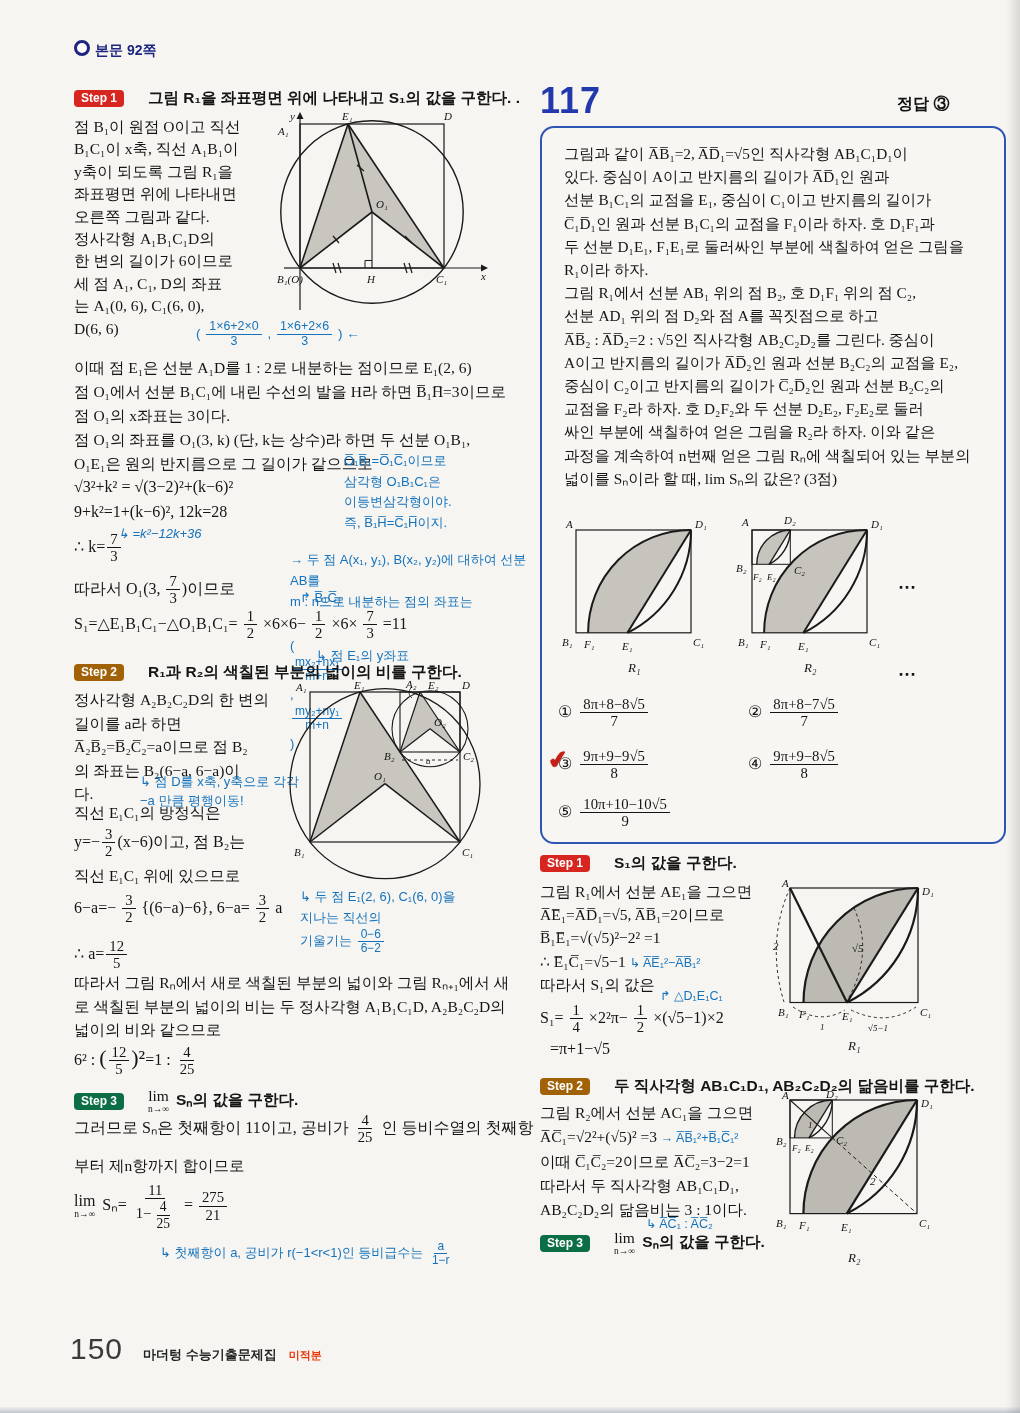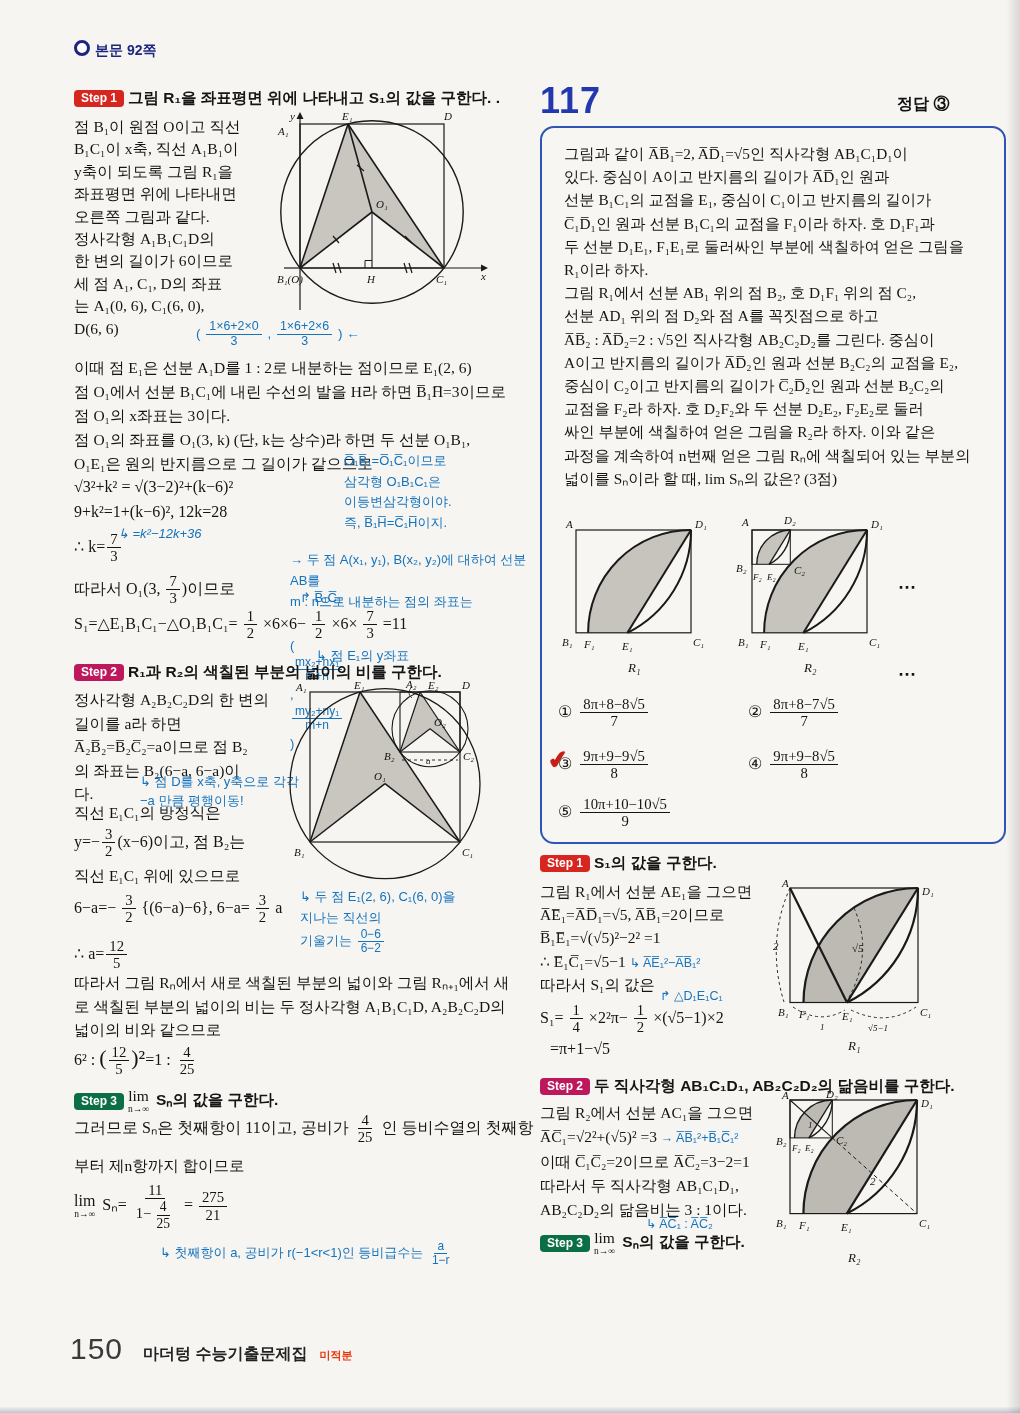--- a/index.html
+++ b/index.html
@@ -2,42 +2,42 @@
 <html><head>
 <meta charset="utf-8">
 <style>
   html,body{margin:0;padding:0;}
   body{width:1020px;height:1413px;background:#e9e8e5;font-family:"Liberation Serif",serif;color:#141414;}
   .page{position:relative;width:1020px;height:1413px;background:#f6f5f1;overflow:hidden;}
   .abs{position:absolute;}
   .pre{white-space:pre-line;}
   .badge{display:inline-block;font-family:"Liberation Sans",sans-serif;font-weight:bold;font-size:12px;color:#fff;padding:2px 7px 3px;border-radius:4px;line-height:1;vertical-align:middle;}
   .badge.red{background:#d7261f;}
-  .badge.navy{background:#be185d;}
+  .badge.navy{background:#a16207;}
   .badge.green{background:#0b6e45;}
-  .stitle{font-family:"Liberation Sans",sans-serif;font-weight:bold;font-size:15.5px;margin-left:4px;vertical-align:middle;}
+  .stitle{font-family:"Liberation Sans",sans-serif;font-weight:bold;font-size:15.5px;margin-left:24px;vertical-align:middle;}
   .body15{font-size:15.5px;line-height:23px;}
   .note{font-size:13px;line-height:20px;color:#1573bd;font-family:"Liberation Sans",sans-serif;}
   .eq{font-size:16px;}
   .fr{display:inline-flex;flex-direction:column;align-items:center;vertical-align:middle;margin:0 2px;line-height:1.12;font-size:0.92em;}
   .fr .n{padding:0 3px;border-bottom:1.3px solid currentColor;}
   .fr .d{padding:0 3px;}
   .lim{display:inline-flex;flex-direction:column;align-items:center;vertical-align:middle;line-height:1;margin-right:3px;}
   .lim .l{}
   .lim .s{font-size:9.5px;margin-top:1px;}
   .refrow{font-family:"Liberation Sans",sans-serif;font-weight:bold;font-size:14px;color:#1c2680;}
   .ring{display:inline-block;width:10px;height:10px;border:3px solid #1c2680;border-radius:50%;vertical-align:-1px;margin-right:5px;background:#fff;}
   .pnum{font-family:"Liberation Sans",sans-serif;font-weight:bold;font-size:36px;color:#2438ae;letter-spacing:1px;}
   .pans{font-family:"Liberation Sans",sans-serif;font-weight:bold;font-size:16px;color:#111;}
   .pbox{border:2.2px solid #2f55b4;border-radius:14px;background:#f7f6f2;}
   .choice{font-size:16px;}
   .chno{font-size:16px;margin-right:6px;}
   .check{color:#c41e17;font-size:24px;font-weight:bold;transform:rotate(-8deg);text-shadow:0 0 1px #c41e17;}
   .footer-num{font-family:"Liberation Sans",sans-serif;font-size:30px;color:#3a3a3a;letter-spacing:1px;}
-  .footer-book{font-family:"Liberation Sans",sans-serif;font-weight:bold;font-size:16px;color:#222;}
+  .footer-book{font-family:"Liberation Sans",sans-serif;font-weight:bold;font-size:13px;color:#222;}
   .footer-sub{font-family:"Liberation Sans",sans-serif;font-weight:bold;font-size:11px;color:#e8380d;}
   .edge-r{position:absolute;top:0;right:0;width:14px;height:100%;background:linear-gradient(to right,rgba(0,0,0,0),rgba(0,0,0,0.12));}
   .edge-b{position:absolute;left:0;bottom:0;width:100%;height:6px;background:linear-gradient(to bottom,rgba(120,130,150,0.05),rgba(90,110,140,0.35));}
   svg text{font-family:"Liberation Serif",serif;font-size:11px;font-style:italic;fill:#141414;}
   svg .cap{font-size:13px;}
   svg .sm{font-size:9px;}
   .figline{stroke:#1a1a1a;fill:none;}
 </style>
 </head>
 <body>

